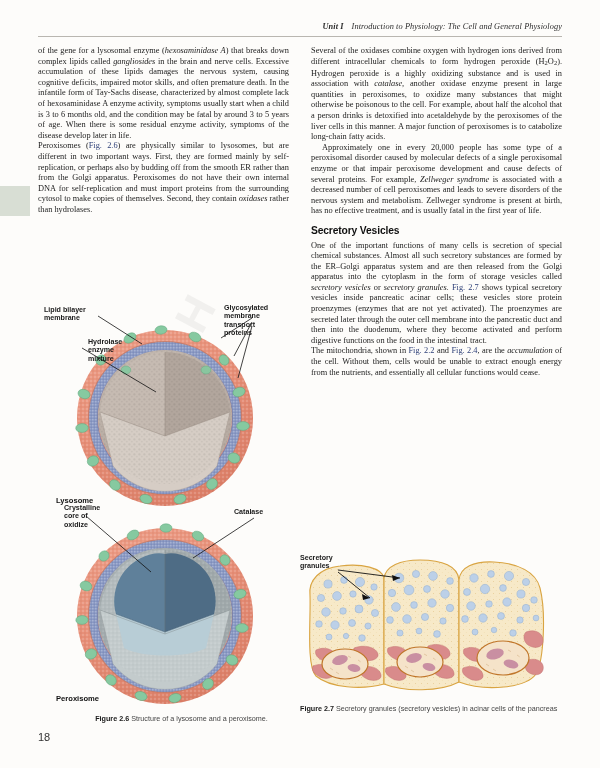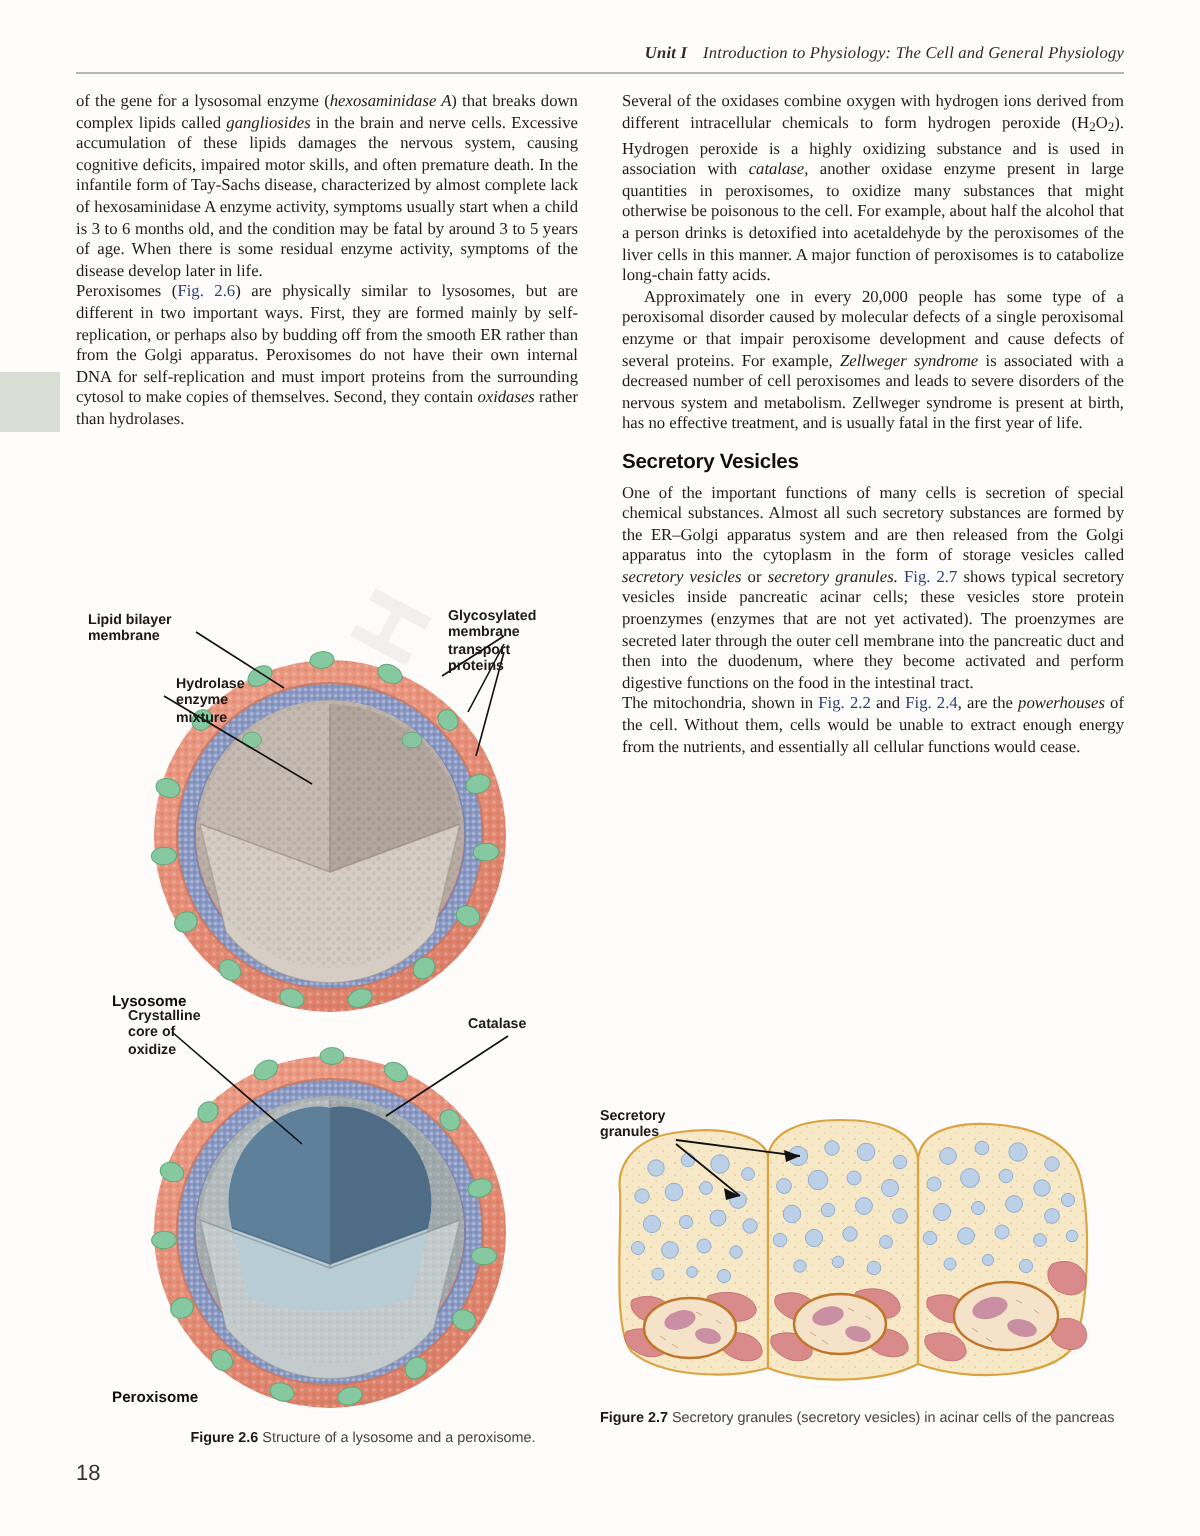--- a/index.html
+++ b/index.html
@@ -177,21 +177,21 @@
   <div class="col col-right">
     <p class="noindent">Several of the oxidases combine oxygen with hydrogen ions derived from different intracellular chemicals to form hydrogen peroxide (H<span class="sub">2</span>O<span class="sub">2</span>). Hydrogen peroxide is a highly oxidizing substance and is used in association with <i>catalase,</i> another oxidase enzyme present in large quantities in peroxisomes, to oxidize many substances that might otherwise be poisonous to the cell. For example, about half the alcohol that a person drinks is detoxified into acetaldehyde by the peroxisomes of the liver cells in this manner. A major function of peroxisomes is to catabolize long-chain fatty acids.</p>
 
     <p>Approximately one in every 20,000 people has some type of a peroxisomal disorder caused by molecular defects of a single peroxisomal enzyme or that impair peroxisome development and cause defects of several proteins. For example, <i>Zellweger syndrome</i> is associated with a decreased number of cell peroxisomes and leads to severe disorders of the nervous system and metabolism. Zellweger syndrome is present at birth, has no effective treatment, and is usually fatal in the first year of life.</p>
 
     <h2 class="head">Secretory Vesicles</h2>
 
     <p class="noindent">One of the important functions of many cells is secretion of special chemical substances. Almost all such secretory substances are formed by the ER–Golgi apparatus system and are then released from the Golgi apparatus into the cytoplasm in the form of storage vesicles called <i>secretory vesicles</i> or <i>secretory granules.</i> <span class="figref">Fig. 2.7</span> shows typical secretory vesicles inside pancreatic acinar cells; these vesicles store protein proenzymes (enzymes that are not yet activated). The proenzymes are secreted later through the outer cell membrane into the pancreatic duct and then into the duodenum, where they become activated and perform digestive functions on the food in the intestinal tract.</p>
 
 
-    <p class="noindent">The mitochondria, shown in <span class="figref">Fig. 2.2</span> and <span class="figref">Fig. 2.4</span>, are the <i>powerhouses</i> of the cell. Without them, cells would be unable to extract enough energy from the nutrients, and essentially all cellular functions would cease.</p>
+    <p class="noindent">The mitochondria, shown in <span class="figref">Fig. 2.2</span> and <span class="figref">Fig. 2.4</span>, are the <i>accumulation</i> of the cell. Without them, cells would be unable to extract enough energy from the nutrients, and essentially all cellular functions would cease.</p>
   </div>
 
   <div class="fig" style="left:38px; top:308px; width:255px; height:412px;">
 
     <svg width="255" height="412" viewBox="0 0 255 412">
       <defs>
         <radialGradient id="lysoOuter" cx="42%" cy="34%" r="72%">
           <stop offset="0%" stop-color="#f0a791"></stop>
           <stop offset="62%" stop-color="#e8917a"></stop>
           <stop offset="100%" stop-color="#d87a63"></stop>

